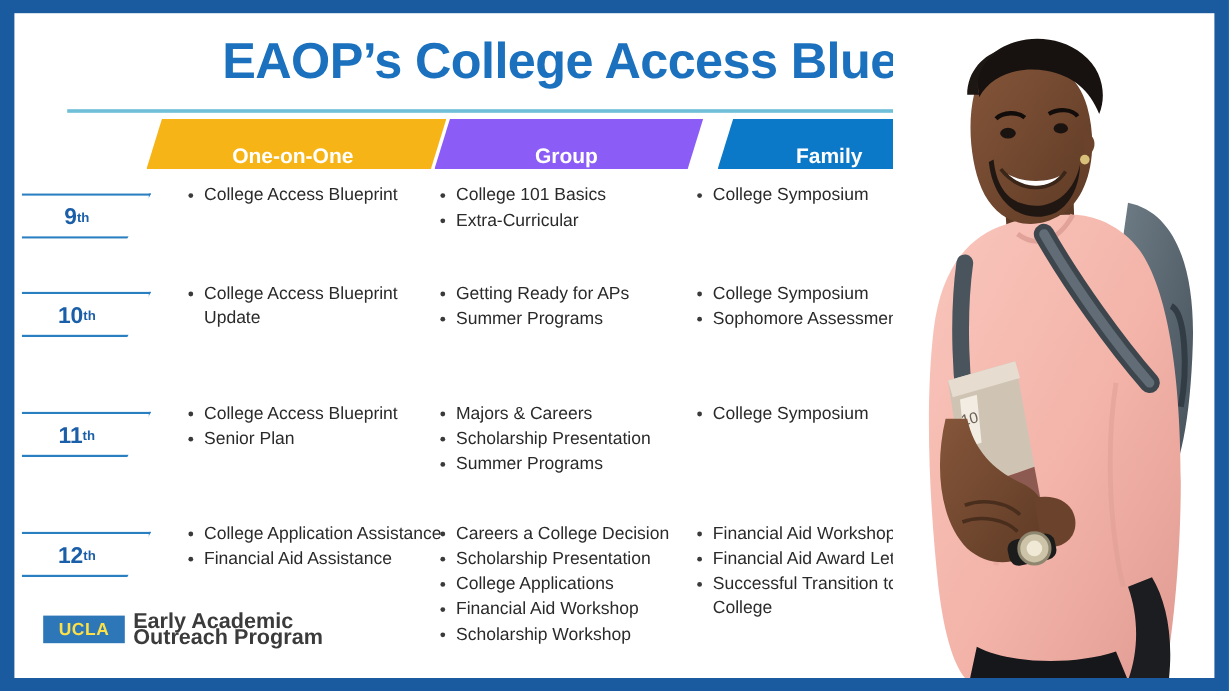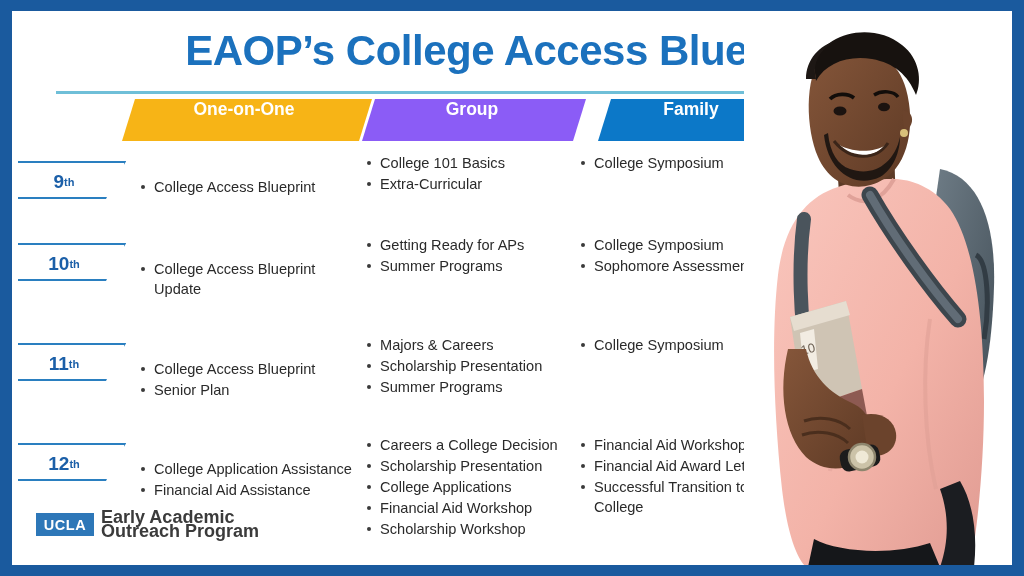--- a/index.html
+++ b/index.html
@@ -25,21 +25,21 @@
     white-space:nowrap;
   }
   #title-rule{
     position:absolute;left:44px;top:80px;width:904px;height:3px;
     background:#6fbfd8;
   }
   
   #tabs{position:absolute;left:0;top:88px;width:1000px;height:42px;}
   .tab{
     position:absolute;top:0;height:42px;
-    display:flex;align-items:flex-start;justify-content:center;
+    display:flex;align-items:flex-end;justify-content:center;
     color:#ffffff;font-weight:bold;font-size:17.5px;
     box-sizing:border-box;
   }
   .tab-label{pointer-events:none;}
   
   #tab-0{
     left:110px;width:250px;background:#f7b416;
     clip-path:polygon(13px 0,100% 0,calc(100% - 13px) 100%,0 100%);
     padding-right:6px;
   }
@@ -68,39 +68,39 @@
     clip-path:polygon(0 0,100% 0,calc(100% - 20px) 100%,0 100%);
   }
   .grade-text{
     position:absolute;left:0;top:0;width:92px;height:38px;
     display:flex;align-items:center;justify-content:center;
     color:#1b5fa8;font-weight:bold;font-size:19px;
   }
   .grade-text sup{font-size:11px;font-weight:bold;vertical-align:super;}
 
   .col{position:absolute;top:2px;}
-  .col-0{left:128px;width:216px;margin-top:24px;}
+  .col-0{left:144px;width:216px;}
   .col-1{left:354px;width:212px;}
   .col-2{left:568px;width:184px;}
 
   ul.items{margin:0;padding:0;list-style:none;}
   ul.items li{
     position:relative;padding-left:14px;margin:0 0 1px 0;
     color:#2a2a2a;font-size:14.6px;line-height:20px;
   }
   ul.items li::before{
     content:"";position:absolute;left:1px;top:8px;
     width:4px;height:4px;border-radius:50%;background:#3a3a3a;
   }
   
   #logo{position:absolute;left:24px;top:500px;display:flex;align-items:center;}
   #logo-mark{
-    width:58px;height:23px;background:#2d77b8;
+    width:68px;height:23px;background:#2d77b8;
     display:flex;align-items:center;justify-content:center;
-    color:#ffffff;font-weight:bold;font-size:14.5px;letter-spacing:0.5px;
+    color:#fde047;font-weight:bold;font-size:14.5px;letter-spacing:0.5px;
   }
   #logo-text{
     margin-left:7px;color:#3b3b3b;font-weight:bold;
     font-size:18px;line-height:13.6px;
   }
   
   #photo{
     position:absolute;right:0px;top:8px;width:268px;height:548px;
     overflow:hidden;
   }

